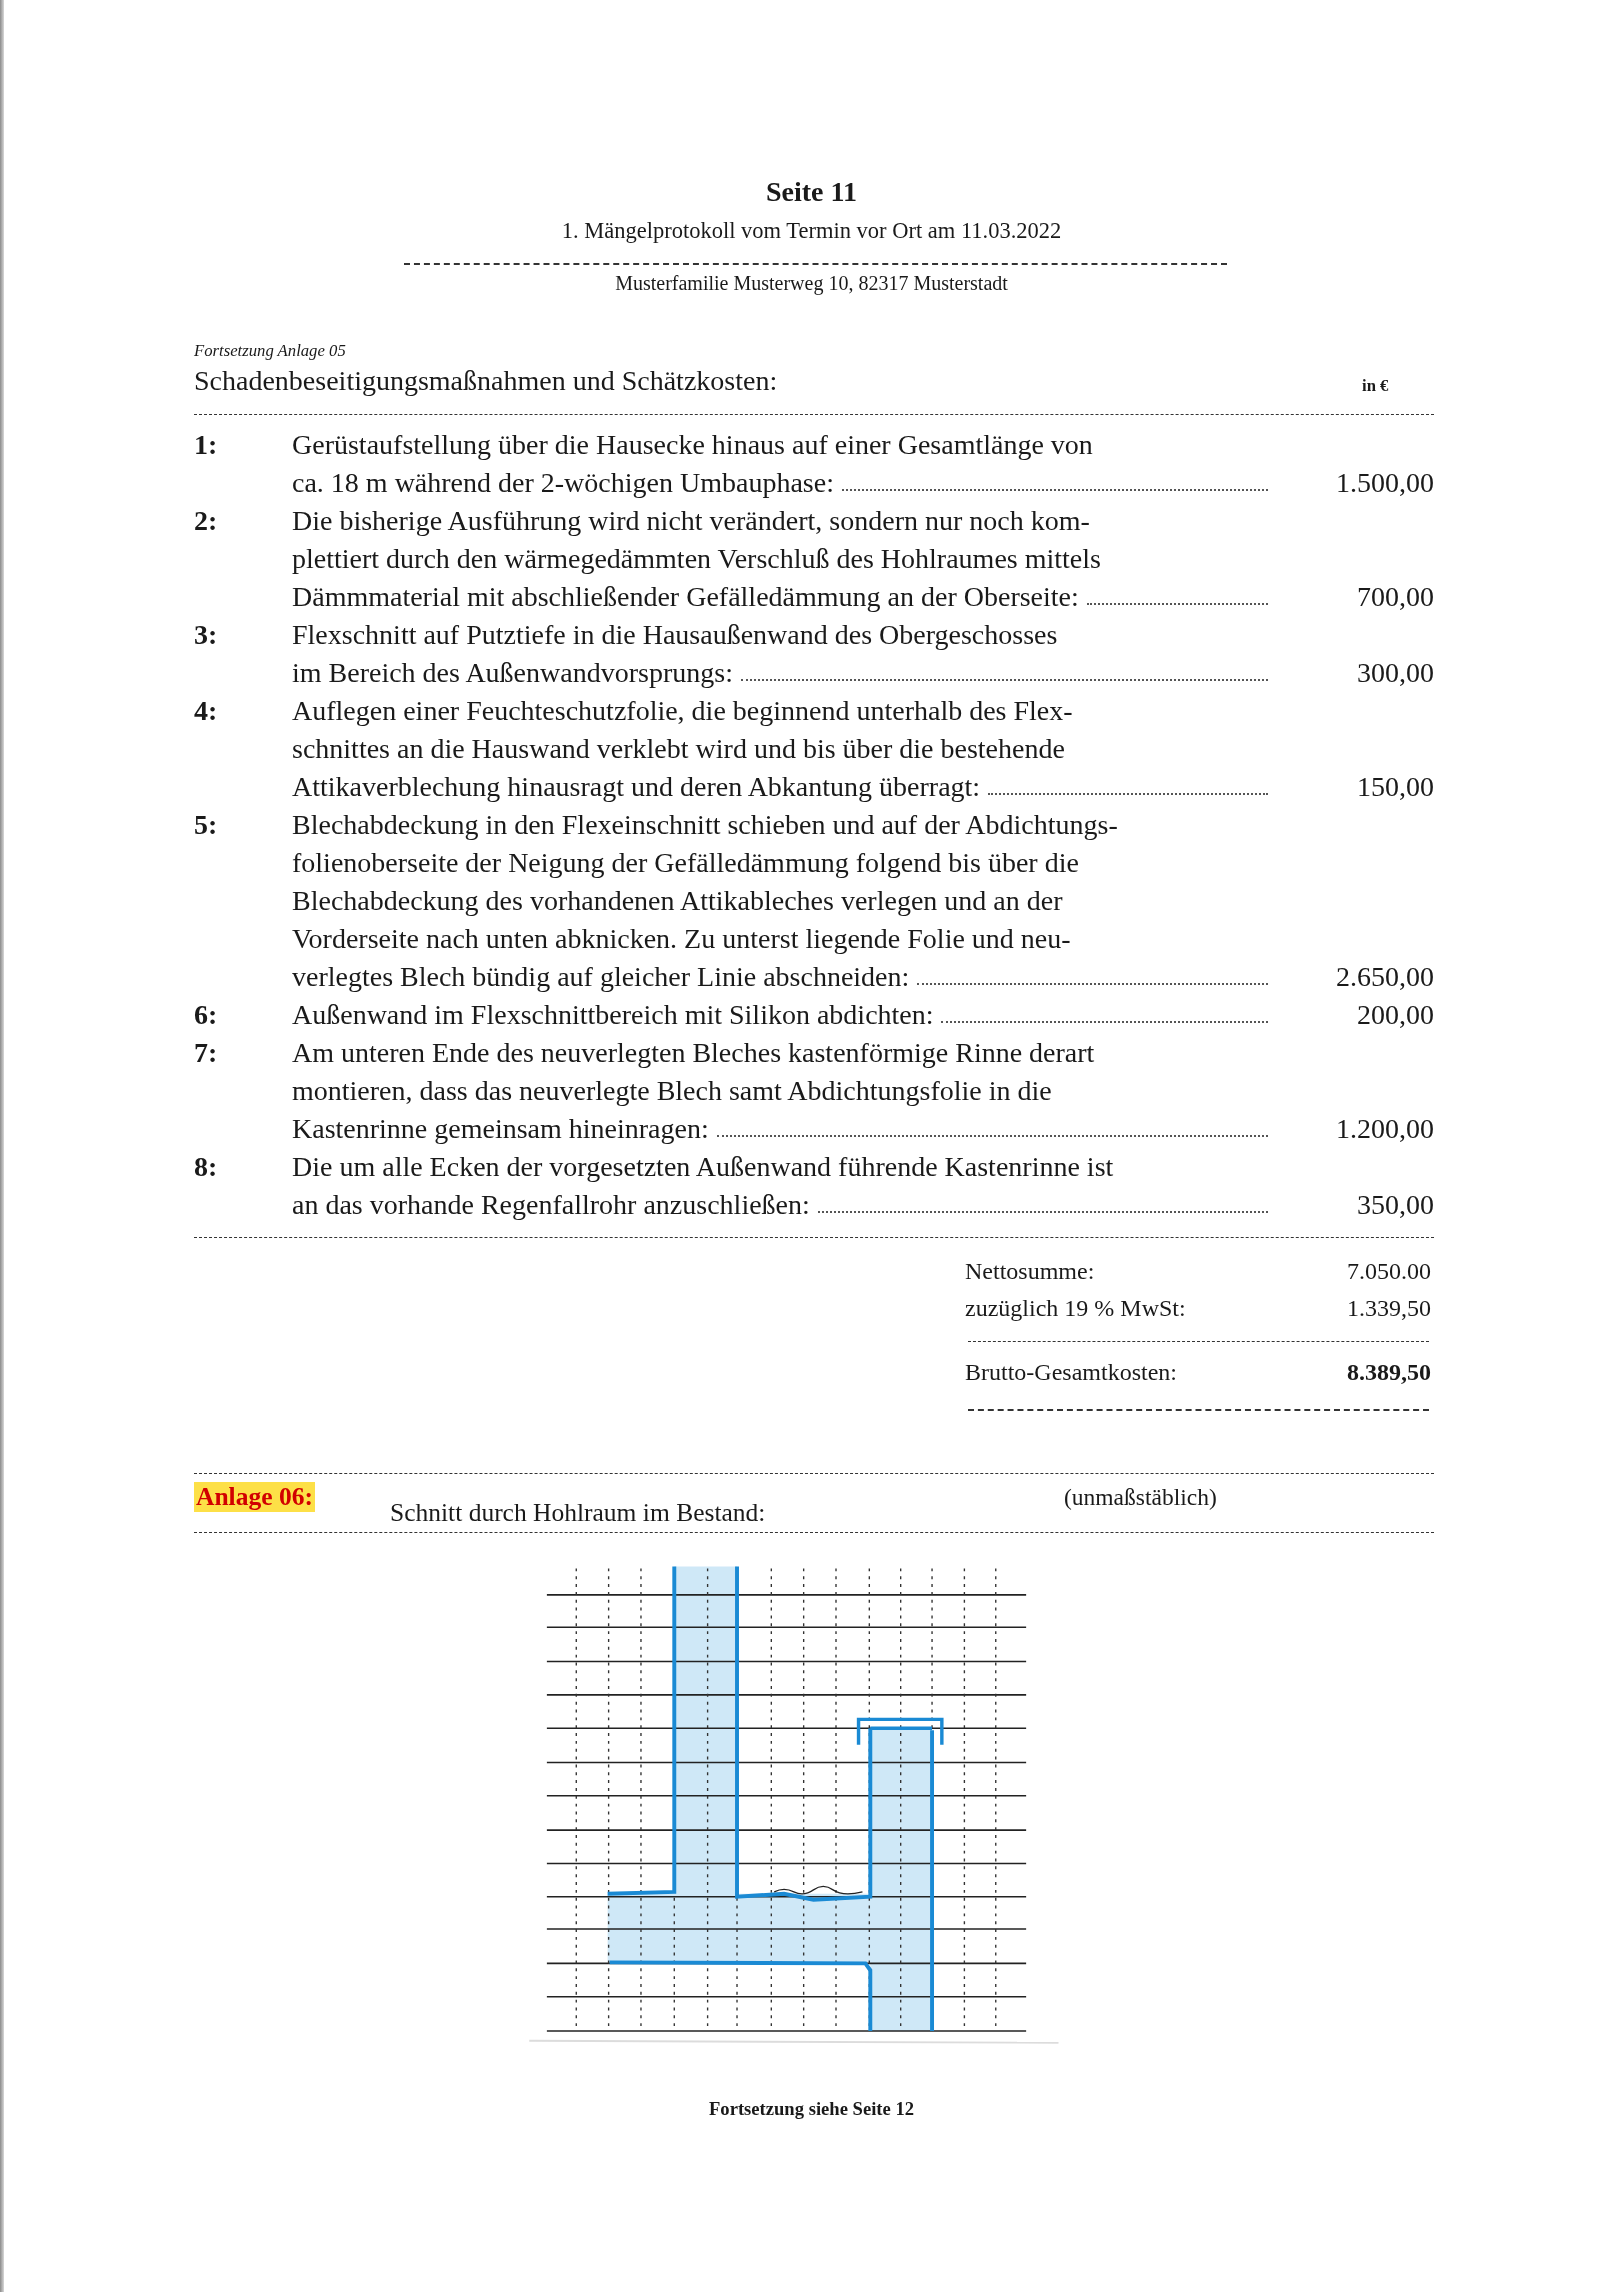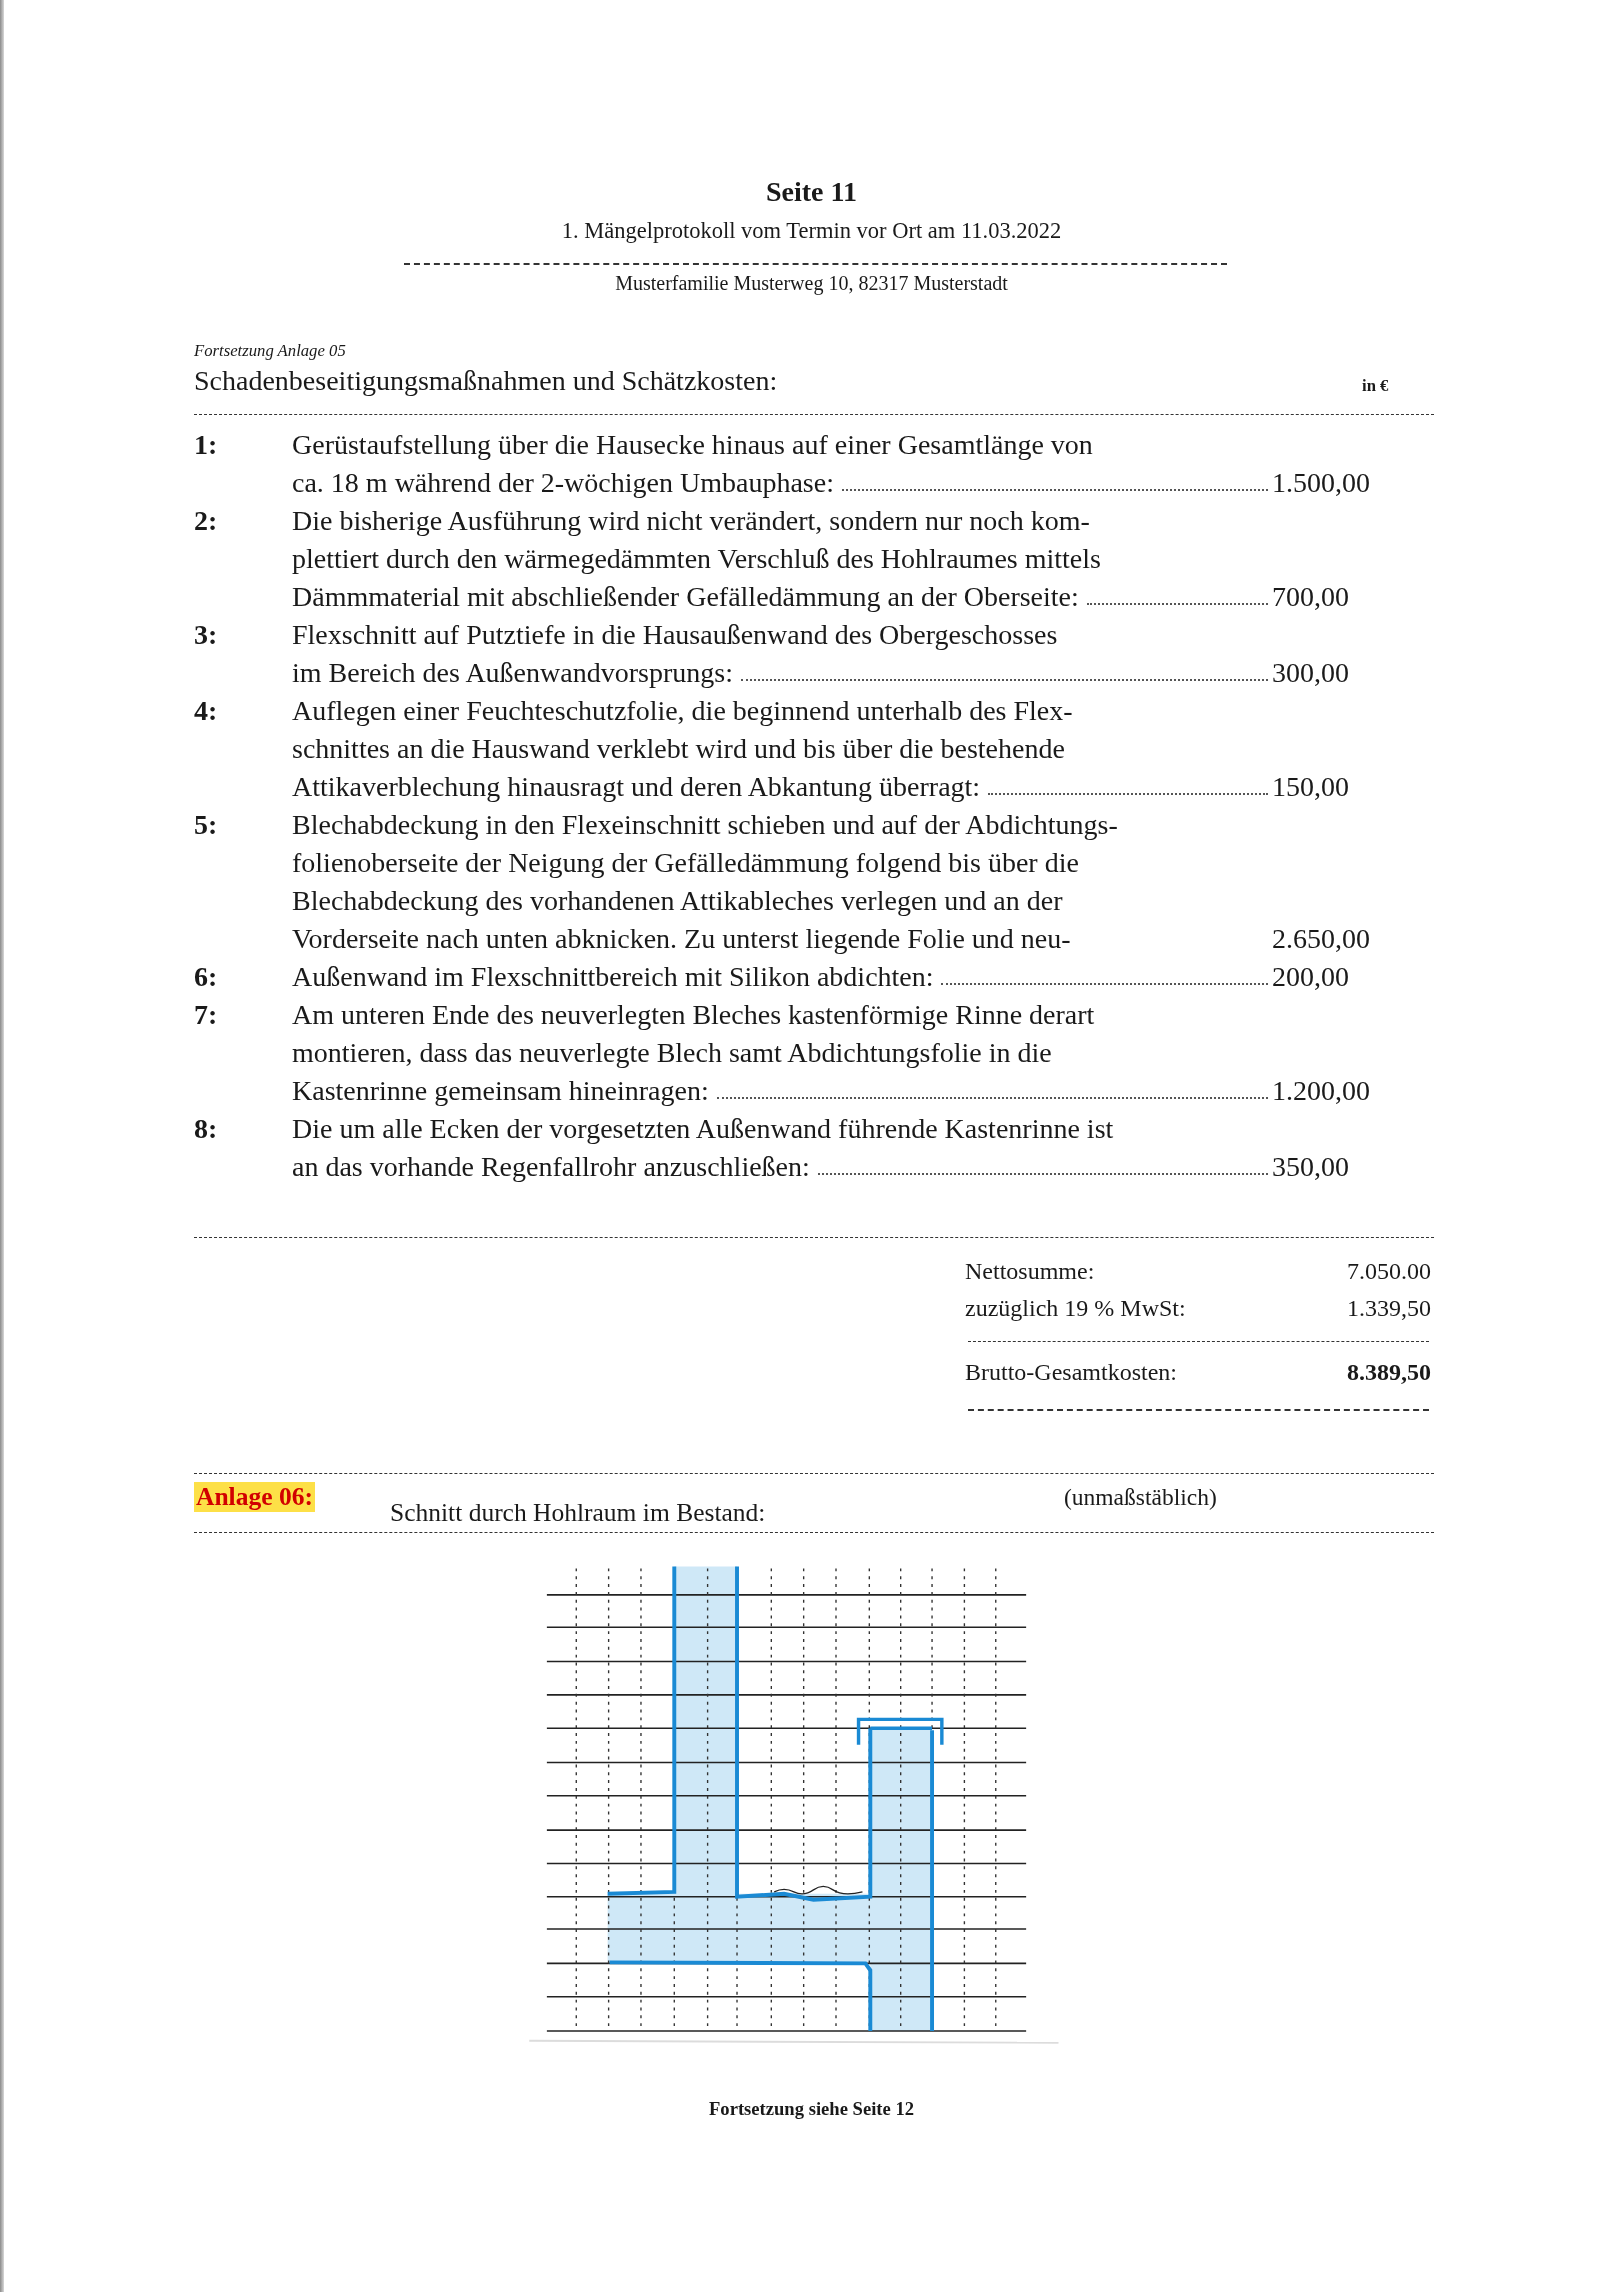--- a/index.html
+++ b/index.html
@@ -18,21 +18,21 @@
   .cont-label { left: 194px; top: 341px; font-size: 16.7px; font-style: italic; }
   .section-title { left: 194px; top: 365px; font-size: 28px; }
   .unit-label { left: 1362px; top: 376px; font-size: 16.7px; font-weight: bold; }
 
   .items { position: absolute; left: 194px; top: 426px; width: 1240px; }
   .item { display: flex; font-size: 28px; line-height: 38px; }
   .item-num { width: 98px; font-weight: bold; flex: none; }
   .item-text { width: 980px; flex: none; }
   .item-line { display: flex; white-space: nowrap; }
   .item-line .fill { flex: 1; border-bottom: 2px dotted #555; margin: 0 3.9px 10.8px 7.8px; }
-  .item-amount { flex: 1; display: flex; flex-direction: column; justify-content: flex-end; }
+  .item-amount { flex: 1; display: flex; flex-direction: column; justify-content: flex-end; text-align: right; }
 
   .totals { position: absolute; left: 965px; width: 466px; font-size: 24px; }
   .totals .row { display: flex; justify-content: space-between; line-height: 37px; }
   .totals .bold { font-weight: bold; }
 
   .anlage-row { position: absolute; top: 1482px; left: 194px; width: 1240px; font-size: 25.5px; }
   .anlage-tag { position: absolute; left: 0; top: 0; background: #fde047; color: #d10000; font-weight: bold; padding: 0 2px; }
   .anlage-title { position: absolute; left: 196px; top: 16px; }
   .anlage-note { position: absolute; left: 870px; top: 2px; font-size: 23.5px; }
 
@@ -128,20 +128,24 @@
           <span>Blechabdeckung in den Flexeinschnitt schieben und auf der Abdichtungs-</span>
         </div>
         <div class="item-line">
           <span>folienoberseite der Neigung der Gefälledämmung folgend bis über die</span>
         </div>
         <div class="item-line">
           <span>Blechabdeckung des vorhandenen Attikableches verlegen und an der</span>
         </div>
         <div class="item-line">
           <span>Vorderseite nach unten abknicken. Zu unterst liegende Folie und neu-</span>
+        </div>
+        <div class="item-line">
+          <span>verlegtes Blech bündig auf gleicher Linie abschneiden:</span>
+          <span class="fill"></span>
         </div>
       </div>
       <div class="item-amount">
         <span>2.650,00</span>
       </div>
     </div>
     <div class="item">
       <div class="item-num">6:</div>
       <div class="item-text">
         <div class="item-line">

